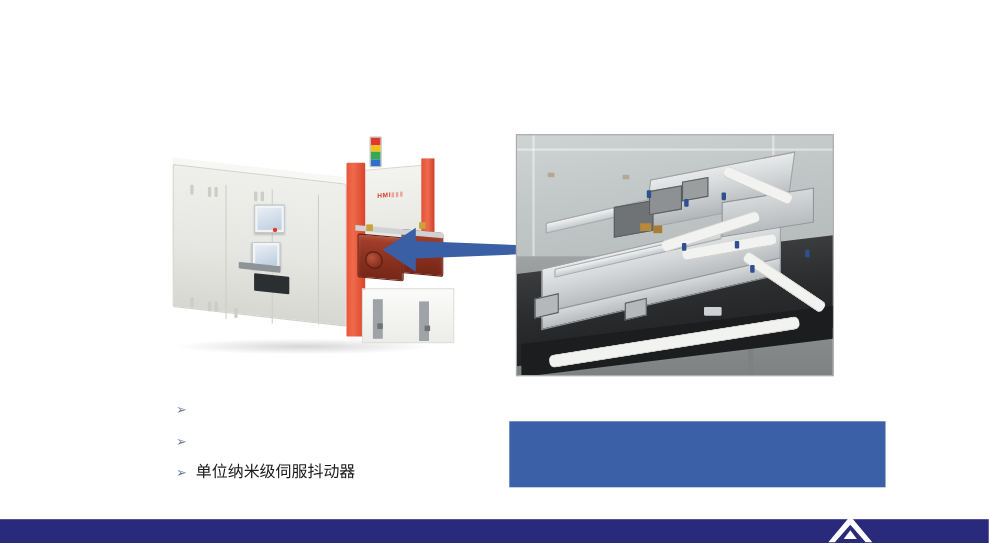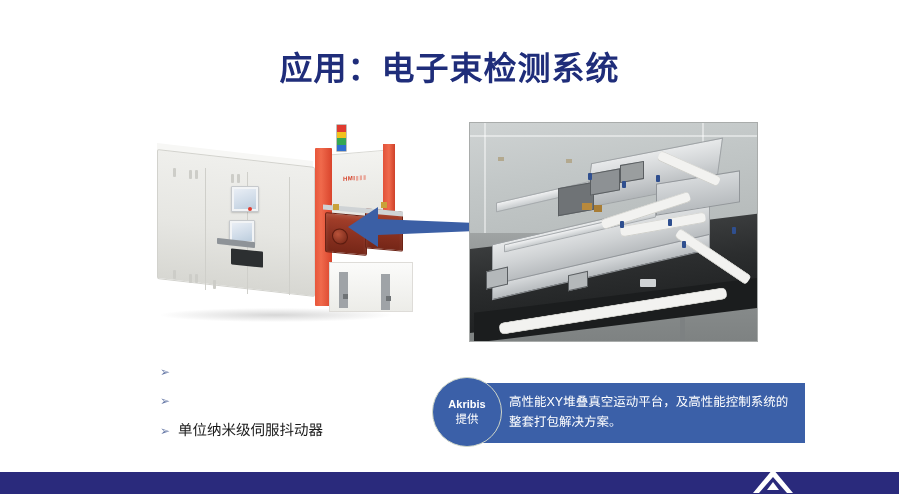--- a/index.html
+++ b/index.html
@@ -362,21 +362,20 @@
     top: 466px;
     width: 42px;
     height: 28px;
   }
 </style>
 </head>
 <body>
 
 <div id="slide">
 
-  <div id="slide-title">应用：电子束检测系统</div>
 
   <div id="machine-photo">
     <div class="m-shadow"></div>
 
     <div class="m-body-top"></div>
     <div class="m-body"></div>
 
     <div class="m-seam" style="left:62px;top:46px;height:122px;transform:skewY(6.5deg);"></div>
     <div class="m-seam" style="left:104px;top:50px;height:122px;transform:skewY(6.5deg);"></div>
     <div class="m-seam" style="left:146px;top:55px;height:118px;transform:skewY(6.5deg);"></div>
@@ -492,25 +491,20 @@
     </div>
 
     <div class="bullet-row">
       <span class="bullet-marker">➢</span>
       <span class="bullet-text"><span>单位纳米级伺服抖动器</span></span>
     </div>
 
   </div>
 
   <div id="callout-card"></div>
-  <div id="callout-text">高性能XY堆叠真空运动平台，及高性能控制系统的整套打包解决方案。</div>
-  <div id="callout-badge">
-    <span class="b1">Akribis</span>
-    <span class="b2">提供</span>
-  </div>
 
   <div id="footer-bar"></div>
   <svg id="footer-logo" viewBox="0 0 42 28">
     <polygon points="21,3 41,27 35,27 21,11 7,27 1,27" fill="#FFFFFF"></polygon>
     <polygon points="21,16 27,24 15,24" fill="#FFFFFF"></polygon>
   </svg>
 
 </div>
 
 </body></html>

